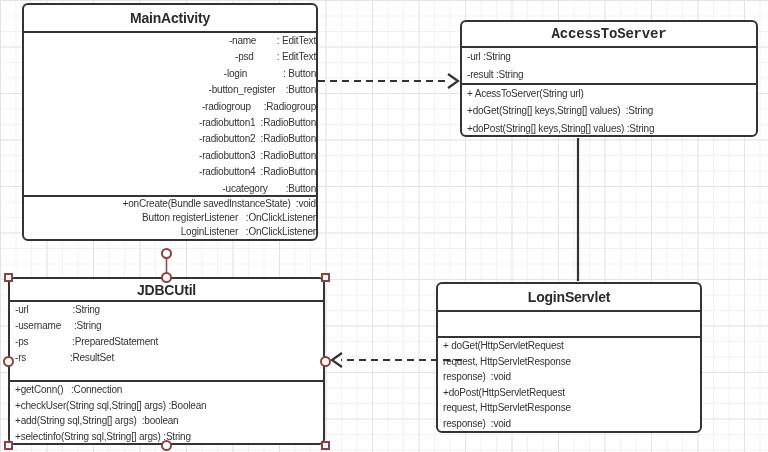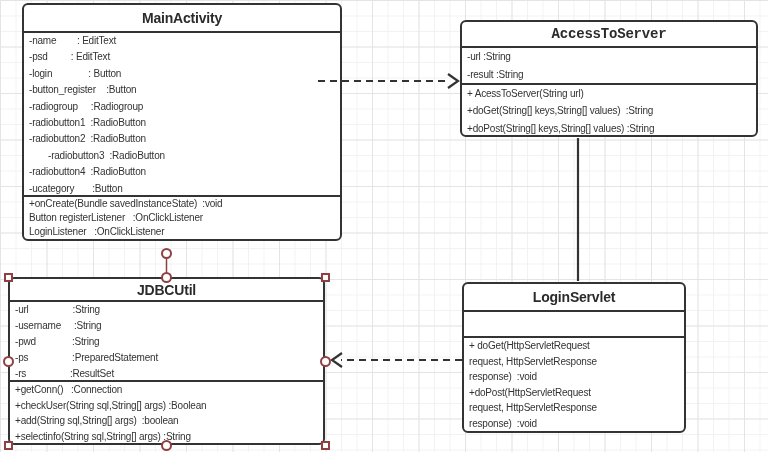--- a/index.html
+++ b/index.html
@@ -40,21 +40,21 @@
     box-sizing:border-box;z-index:5;
   }
   .handle.square{width:9px;height:9px;}
   .handle.circle{width:11px;height:11px;border-radius:50%;}
 </style>
 </head>
 <body>
 
 <div class="canvas" id="canvas">
 
-  <div class="uml-class" style="left: 22px; top: 3px; width: 320px; height: 238px;">
+  <div class="uml-class" style="left: 22px; top: 3px; width: 296px; height: 238px; text-align: right;">
     <div class="uml-title" style="height: 28px;">MainActivity</div>
     <div class="uml-attrs" style="height: 164px;">
         <div class="uml-row" style="line-height: 16.4px;">-name        : EditText</div>
         <div class="uml-row" style="line-height: 16.4px;">-psd         : EditText</div>
         <div class="uml-row" style="line-height: 16.4px;">-login              : Button</div>
         <div class="uml-row" style="line-height: 16.4px;">-button_register    :Button</div>
         <div class="uml-row" style="line-height: 16.4px;">-radiogroup     :Radiogroup</div>
         <div class="uml-row" style="line-height: 16.4px;">-radiobutton1  :RadioButton</div>
         <div class="uml-row" style="line-height: 16.4px;">-radiobutton2  :RadioButton</div>
         <div class="uml-row" style="line-height: 16.4px; padding-left: 24px;">-radiobutton3  :RadioButton</div>
@@ -79,33 +79,32 @@
         <div class="uml-row" style="line-height: 17.3px;">+doGet(String[] keys,String[] values)  :String</div>
         <div class="uml-row" style="line-height: 17.3px;">+doPost(String[] keys,String[] values) :String</div>
       </div>
   </div>
 
   <div class="uml-class" style="left: 8px; top: 277px; width: 317px; height: 168px;">
     <div class="uml-title" style="height: 23px;">JDBCUtil</div>
     <div class="uml-attrs" style="height: 80px;">
         <div class="uml-row" style="line-height: 16px;">-url                 :String</div>
         <div class="uml-row" style="line-height: 16px;">-username     :String</div>
-        <div class="uml-row" style="line-height: 16px;">-pwd              :String</div>
         <div class="uml-row" style="line-height: 16px;">-ps                 :PreparedStatement</div>
         <div class="uml-row" style="line-height: 16px;">-rs                 :ResultSet</div>
       </div>
     <div class="uml-methods">
         <div class="uml-row" style="line-height: 15.7px;">+getConn()   :Connection</div>
         <div class="uml-row" style="line-height: 15.7px;">+checkUser(String sql,String[] args) :Boolean</div>
         <div class="uml-row" style="line-height: 15.7px;">+add(String sql,String[] args)  :boolean</div>
         <div class="uml-row" style="line-height: 15.7px;">+selectinfo(String sql,String[] args) :String</div>
       </div>
   </div>
 
-  <div class="uml-class" style="left: 462px; top: 282px; width: 224px; height: 151px;">
+  <div class="uml-class" style="left: 436px; top: 282px; width: 266px; height: 151px;">
     <div class="uml-title" style="height: 28px;">LoginServlet</div>
     <div class="uml-attrs" style="height: 26px;"></div>
     <div class="uml-methods">
         <div class="uml-row" style="line-height: 15.5px;">+ doGet(HttpServletRequest</div>
         <div class="uml-row" style="line-height: 15.5px;">request, HttpServletResponse</div>
         <div class="uml-row" style="line-height: 15.5px;">response)  :void</div>
         <div class="uml-row" style="line-height: 15.5px;">+doPost(HttpServletRequest</div>
         <div class="uml-row" style="line-height: 15.5px;">request, HttpServletResponse</div>
         <div class="uml-row" style="line-height: 15.5px;">response)  :void</div>
       </div>

